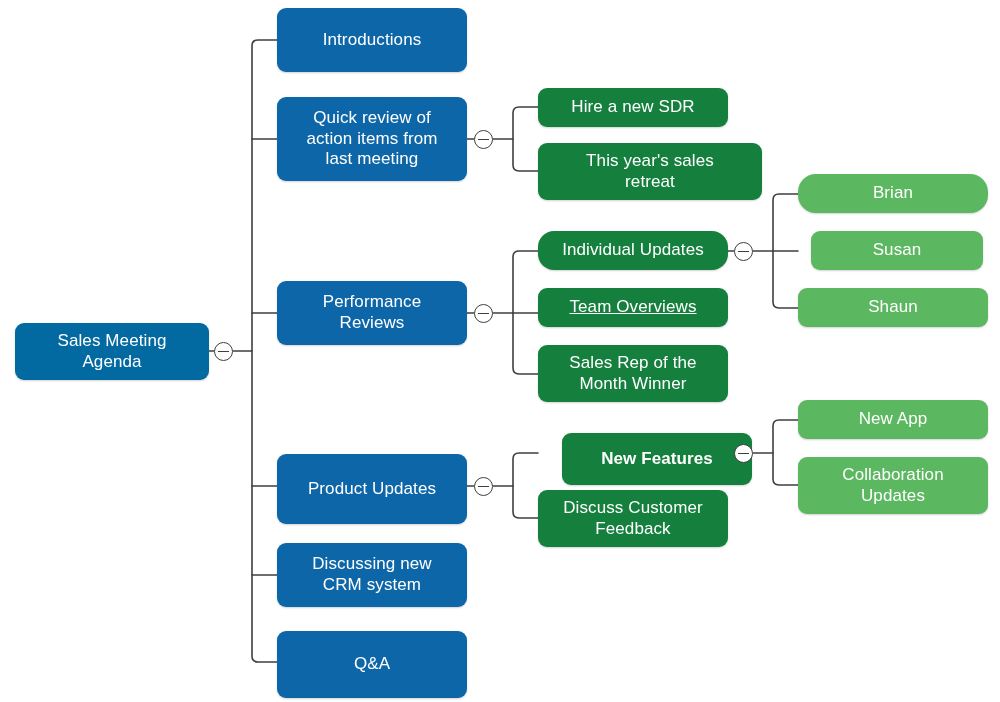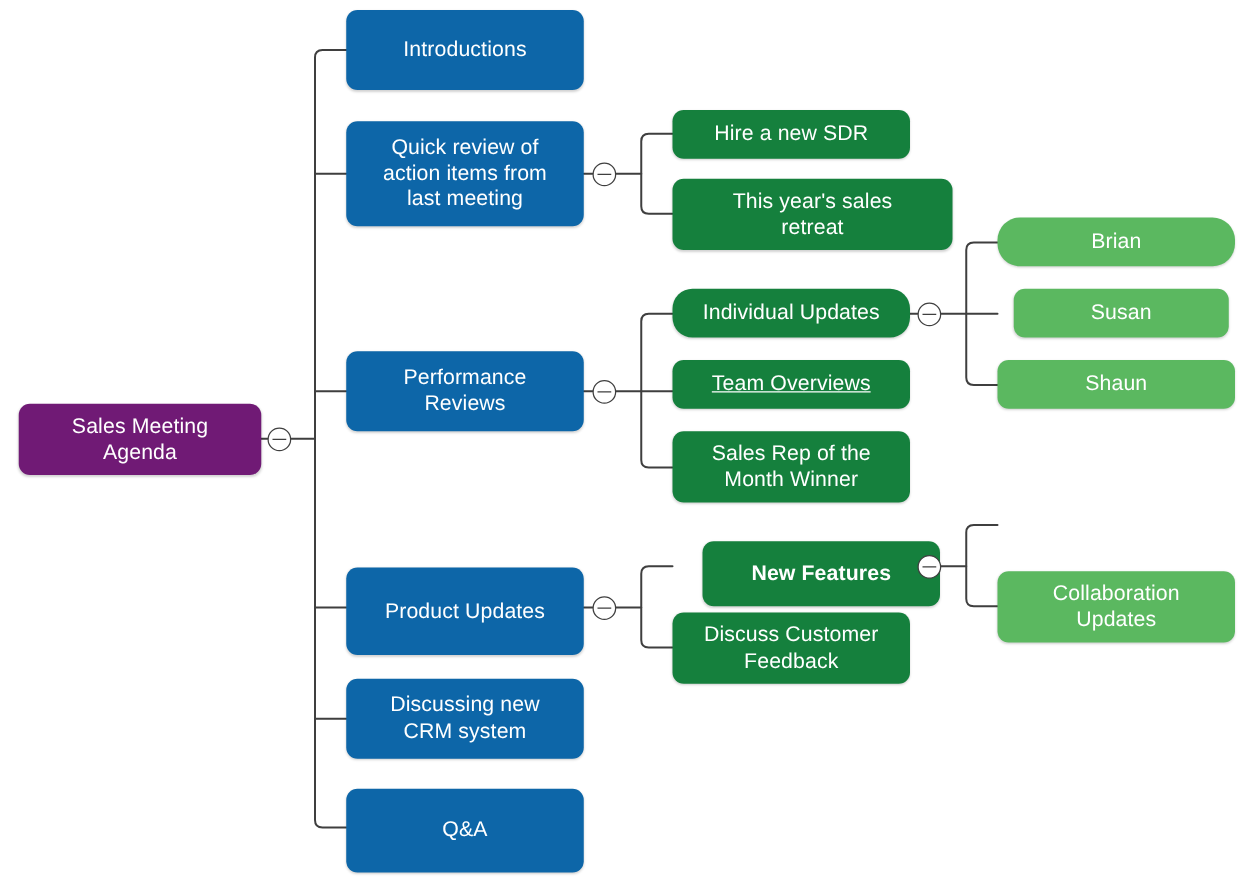--- a/index.html
+++ b/index.html
@@ -37,21 +37,21 @@
     line-height: 1.22;
     letter-spacing: 0.1px;
     padding: 2px 8px;
     box-shadow: 0 1px 2px rgba(0,0,0,0.18);
   }
   .node-label {
     display: block;
     white-space: pre-line;
   }
   .lvl-root {
-    background: #701a75;
+    background: #0369a1;
     font-size: 17px;
   }
   .lvl-2 {
     background: #0d66a8;
     font-size: 17px;
   }
   .lvl-3 {
     background: #15803d;
     font-size: 17px;
   }
@@ -194,19 +194,22 @@
   </div>
 
   <div class="node lvl-4" style="left:798px; top:231px; width:172px; height:39px;margin-left:13px;">
     <span class="node-label">Susan</span>
   </div>
 
   <div class="node lvl-4" style="left:798px; top:288px; width:190px; height:39px;">
     <span class="node-label">Shaun</span>
   </div>
 
+  <div class="node lvl-4" style="left:798px; top:400px; width:190px; height:39px;">
+    <span class="node-label">New App</span>
+  </div>
 
   <div class="node lvl-4" style="left:798px; top:457px; width:190px; height:57px;">
     <span class="node-label">Collaboration
 Updates</span>
   </div>
 
 </div>
 
 </body></html>

